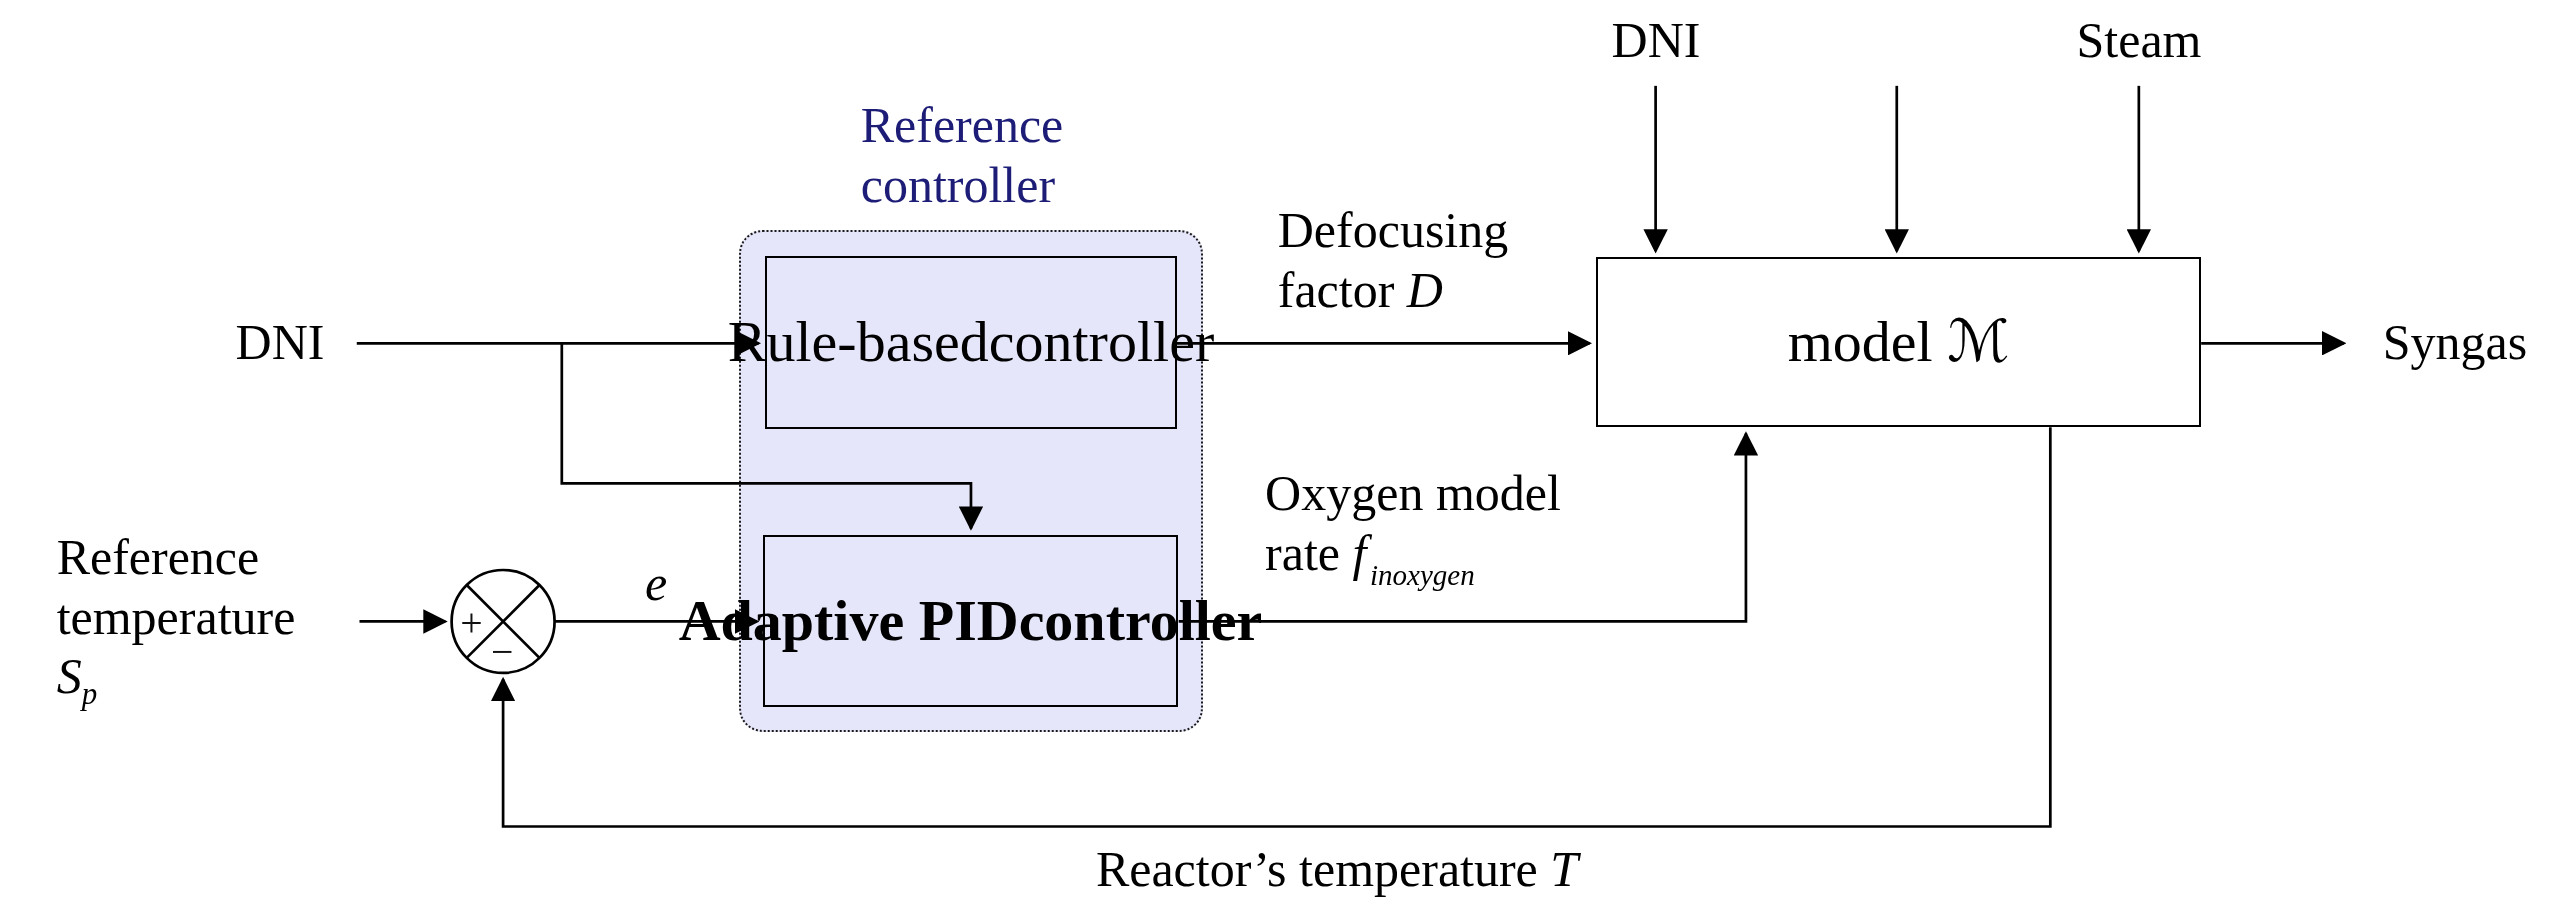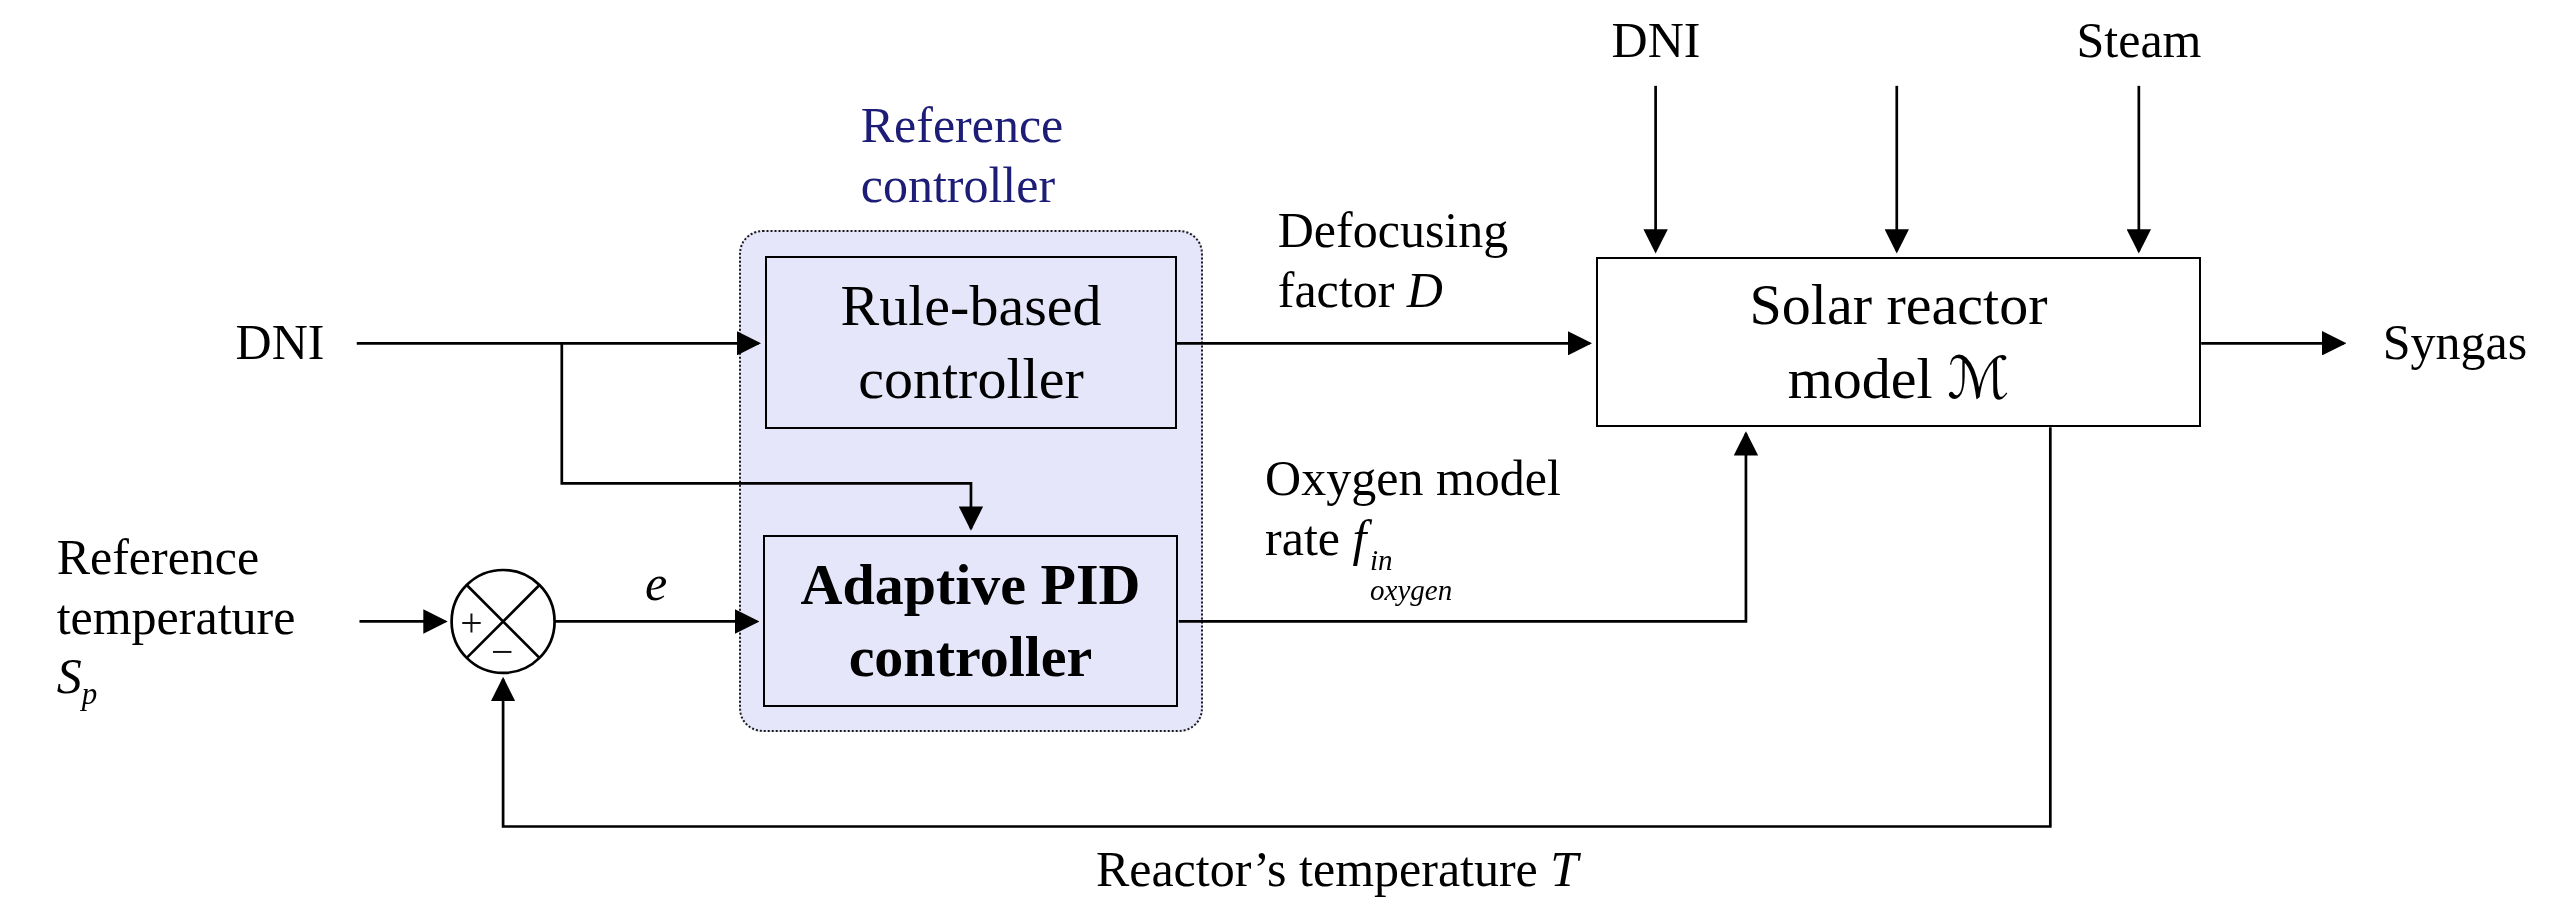--- a/index.html
+++ b/index.html
@@ -26,21 +26,21 @@
     border: 2.7px dotted #1a1a1a;
     border-radius: 23.5px;
     box-sizing: border-box;
   }
   
   .box {
     position: absolute;
     border: 2.7px solid #000;
     box-sizing: border-box;
     display: flex;
-    flex-direction: column;
+    flex-direction: row;
     align-items: center;
     justify-content: center;
     text-align: center;
     font-size: 58px;
     line-height: 1.25;
     white-space: nowrap;
   }
   .box.filled { background: #e6e6fa; }
   .box.white  { background: #ffffff; }
   .box-rule  { left: 765px;  top: 256px; width: 412px; height: 173px; }
@@ -55,21 +55,21 @@
     text-align: left;
     white-space: nowrap;
   }
   .lbl div { white-space: nowrap; }
   .navy { color: #1d1d78; }
   .it { font-style: italic; }
   .cal { font-family: "DejaVu Sans", "DejaVu Serif", serif; font-style: italic; }
   sub.msub { font-size: 0.62em; font-style: italic; }
   .fstack {
     display: inline-flex;
-    flex-direction: column;
+    flex-direction: row;
     align-items: flex-start;
     line-height: 1.02;
     font-size: 0.58em;
     font-style: italic;
     vertical-align: -0.52em;
     margin-left: 3.6px;
   }
   .reftemp { line-height: 1.19; }
 </style>
 </head>
@@ -111,21 +111,20 @@
     <div>Rule-based</div>
     <div>controller</div>
   </div>
 
   <div class="box filled box-pid">
     <div>Adaptive PID</div>
     <div>controller</div>
   </div>
 
   <div class="box white box-solar">
-    <div>Solar reactor</div>
     <div>
       <span>model</span>
       <span class="cal">ℳ</span>
     </div>
   </div>
 
   <div class="lbl navy" style="left:962px; top:155px;">
     <div>Reference</div>
     <div>controller</div>
   </div>

